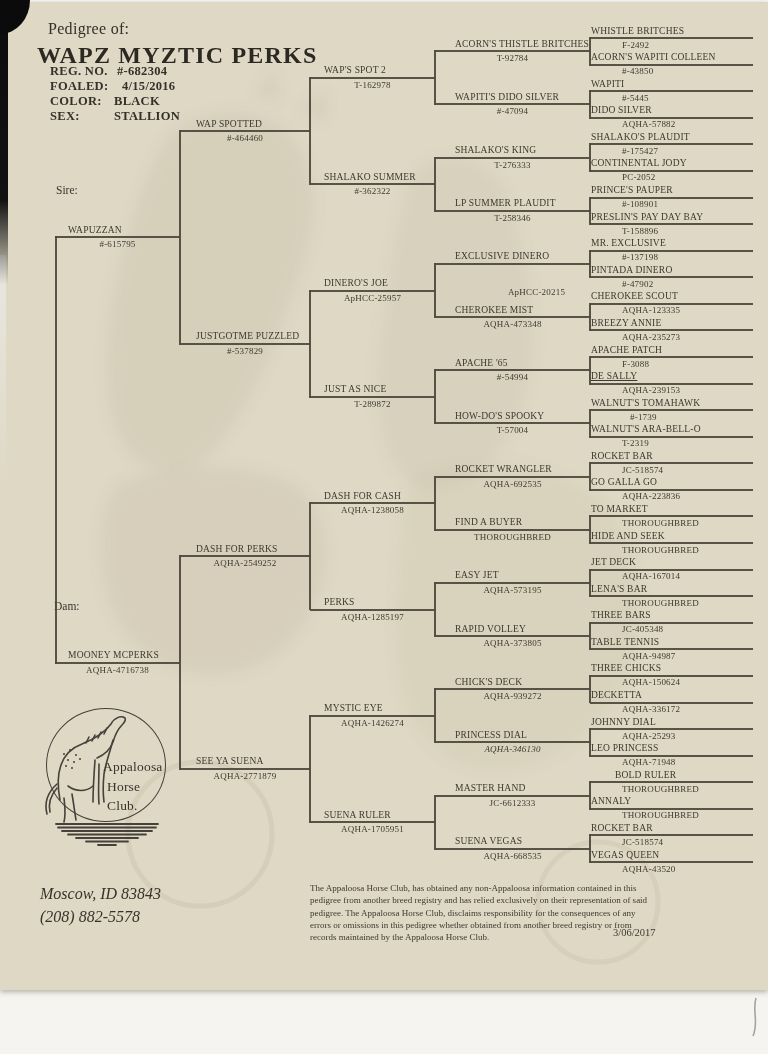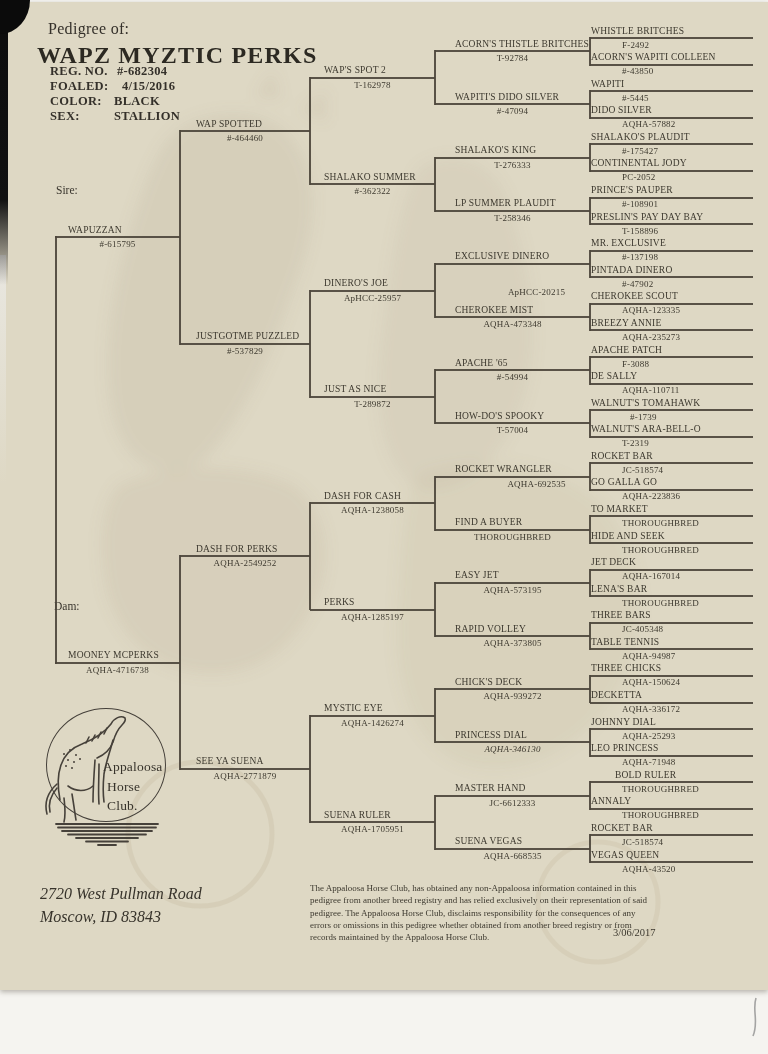--- a/index.html
+++ b/index.html
@@ -163,21 +163,21 @@
       <div class="pname" style="left: 455px; top: 302.6px;">CHEROKEE MIST</div>
       <div class="preg ctr" style="left: 435px; top: 317.1px; width: 155px;">AQHA-473348</div>
       <div class="hline" style="left: 435px; top: 367.3px; width: 155px;"></div>
       <div class="pname" style="left: 455px; top: 355.8px;">APACHE '65</div>
       <div class="preg ctr" style="left: 435px; top: 370.3px; width: 155px;">#-54994</div>
       <div class="hline" style="left: 435px; top: 420.4px; width: 155px;"></div>
       <div class="pname" style="left: 455px; top: 408.9px;">HOW-DO'S SPOOKY</div>
       <div class="preg ctr" style="left: 435px; top: 423.4px; width: 155px;">T-57004</div>
       <div class="hline" style="left: 435px; top: 473.6px; width: 155px;"></div>
       <div class="pname" style="left: 455px; top: 462.1px;">ROCKET WRANGLER</div>
-      <div class="preg ctr" style="left: 435px; top: 476.6px; width: 155px; margin-left: 24px;">AQHA-692535</div>
+      <div class="preg ctr" style="left: 435px; top: 476.6px; width: 155px;">AQHA-692535</div>
       <div class="hline" style="left: 435px; top: 526.7px; width: 155px;"></div>
       <div class="pname" style="left: 455px; top: 515.2px;">FIND A BUYER</div>
       <div class="preg ctr" style="left: 435px; top: 529.7px; width: 155px;">THOROUGHBRED</div>
       <div class="hline" style="left: 435px; top: 579.9px; width: 155px;"></div>
       <div class="pname" style="left: 455px; top: 568.4px; text-align: center;">EASY JET</div>
       <div class="preg ctr" style="left: 435px; top: 582.9px; width: 155px;">AQHA-573195</div>
       <div class="hline" style="left: 435px; top: 633px; width: 155px;"></div>
       <div class="pname" style="left: 455px; top: 621.5px;">RAPID VOLLEY</div>
       <div class="preg ctr" style="left: 435px; top: 636px; width: 155px;">AQHA-373805</div>
       <div class="hline" style="left: 435px; top: 686.2px; width: 155px;"></div>
@@ -225,22 +225,22 @@
       <div class="hline" style="left: 590px; top: 300.8px; width: 163px;"></div>
       <div class="pname" style="left: 591px; top: 289.3px;">CHEROKEE SCOUT</div>
       <div class="preg" style="left: 622px; top: 303.3px;">AQHA-123335</div>
       <div class="hline" style="left: 590px; top: 327.4px; width: 163px;"></div>
       <div class="pname" style="left: 591px; top: 315.9px;">BREEZY ANNIE</div>
       <div class="preg" style="left: 622px; top: 329.9px;">AQHA-235273</div>
       <div class="hline" style="left: 590px; top: 354px; width: 163px;"></div>
       <div class="pname" style="left: 591px; top: 342.5px;">APACHE PATCH</div>
       <div class="preg" style="left: 622px; top: 356.5px;">F-3088</div>
       <div class="hline" style="left: 590px; top: 380.5px; width: 163px;"></div>
-      <div class="pname" style="left: 591px; top: 369px;">DE SALLY</div>
-      <div class="preg" style="left: 622px; top: 383px;">AQHA-110711</div>
+      <div class="pname" style="left: 591px; top: 369px; text-decoration: underline;">DE SALLY</div>
+      <div class="preg" style="left: 622px; top: 383px;">AQHA-239153</div>
       <div class="hline" style="left: 590px; top: 407.1px; width: 163px;"></div>
       <div class="pname" style="left: 591px; top: 395.6px;">WALNUT'S TOMAHAWK</div>
       <div class="preg" style="left: 622px; top: 409.6px; margin-left: 8px;">#-1739</div>
       <div class="hline" style="left: 590px; top: 433.7px; width: 163px;"></div>
       <div class="pname" style="left: 591px; top: 422.2px;">WALNUT'S ARA-BELL-O</div>
       <div class="preg" style="left: 622px; top: 436.2px;">T-2319</div>
       <div class="hline" style="left: 590px; top: 460.3px; width: 163px;"></div>
       <div class="pname" style="left: 591px; top: 448.8px;">ROCKET BAR</div>
       <div class="preg" style="left: 622px; top: 462.8px;">JC-518574</div>
       <div class="hline" style="left: 590px; top: 486.9px; width: 163px;"></div>
@@ -354,22 +354,22 @@
         <path d="M86,839.5 L128,839.5"></path>
         <path d="M98,843 L116,843"></path>
       </g>
     </g>
   </svg>
   <div class="logo-text" style="left:103px;top:757px;">Appaloosa</div>
   <div class="logo-text" style="left:107px;top:777px;">Horse</div>
   <div class="logo-text" style="left:107px;top:796px;">Club.</div>
 
   <div class="abs" id="address">
-    <div>2720 West Pullman Road</div>
     <div>Moscow, ID 83843</div>
+    <div>(208) 882-5578</div>
   </div>
   <div class="abs" id="disclaimer">The Appaloosa Horse Club, has obtained any non-Appaloosa information contained in this pedigree from another breed registry and has relied exclusively on their representation of said pedigree.  The Appaloosa Horse Club, disclaims responsibility for the consequences of any errors or omissions in this pedigree whether obtained from another breed registry or from records maintained by the Appaloosa Horse Club.</div>
   <div class="abs" id="date">3/06/2017</div>
 
 </div>
 
 <div id="corner-wedge"></div>
 <div id="edge-strip"></div>
 <div id="edge-strip2"></div>
 <svg width="20" height="50" viewBox="0 0 20 50" style="left:748px;top:996px;">

